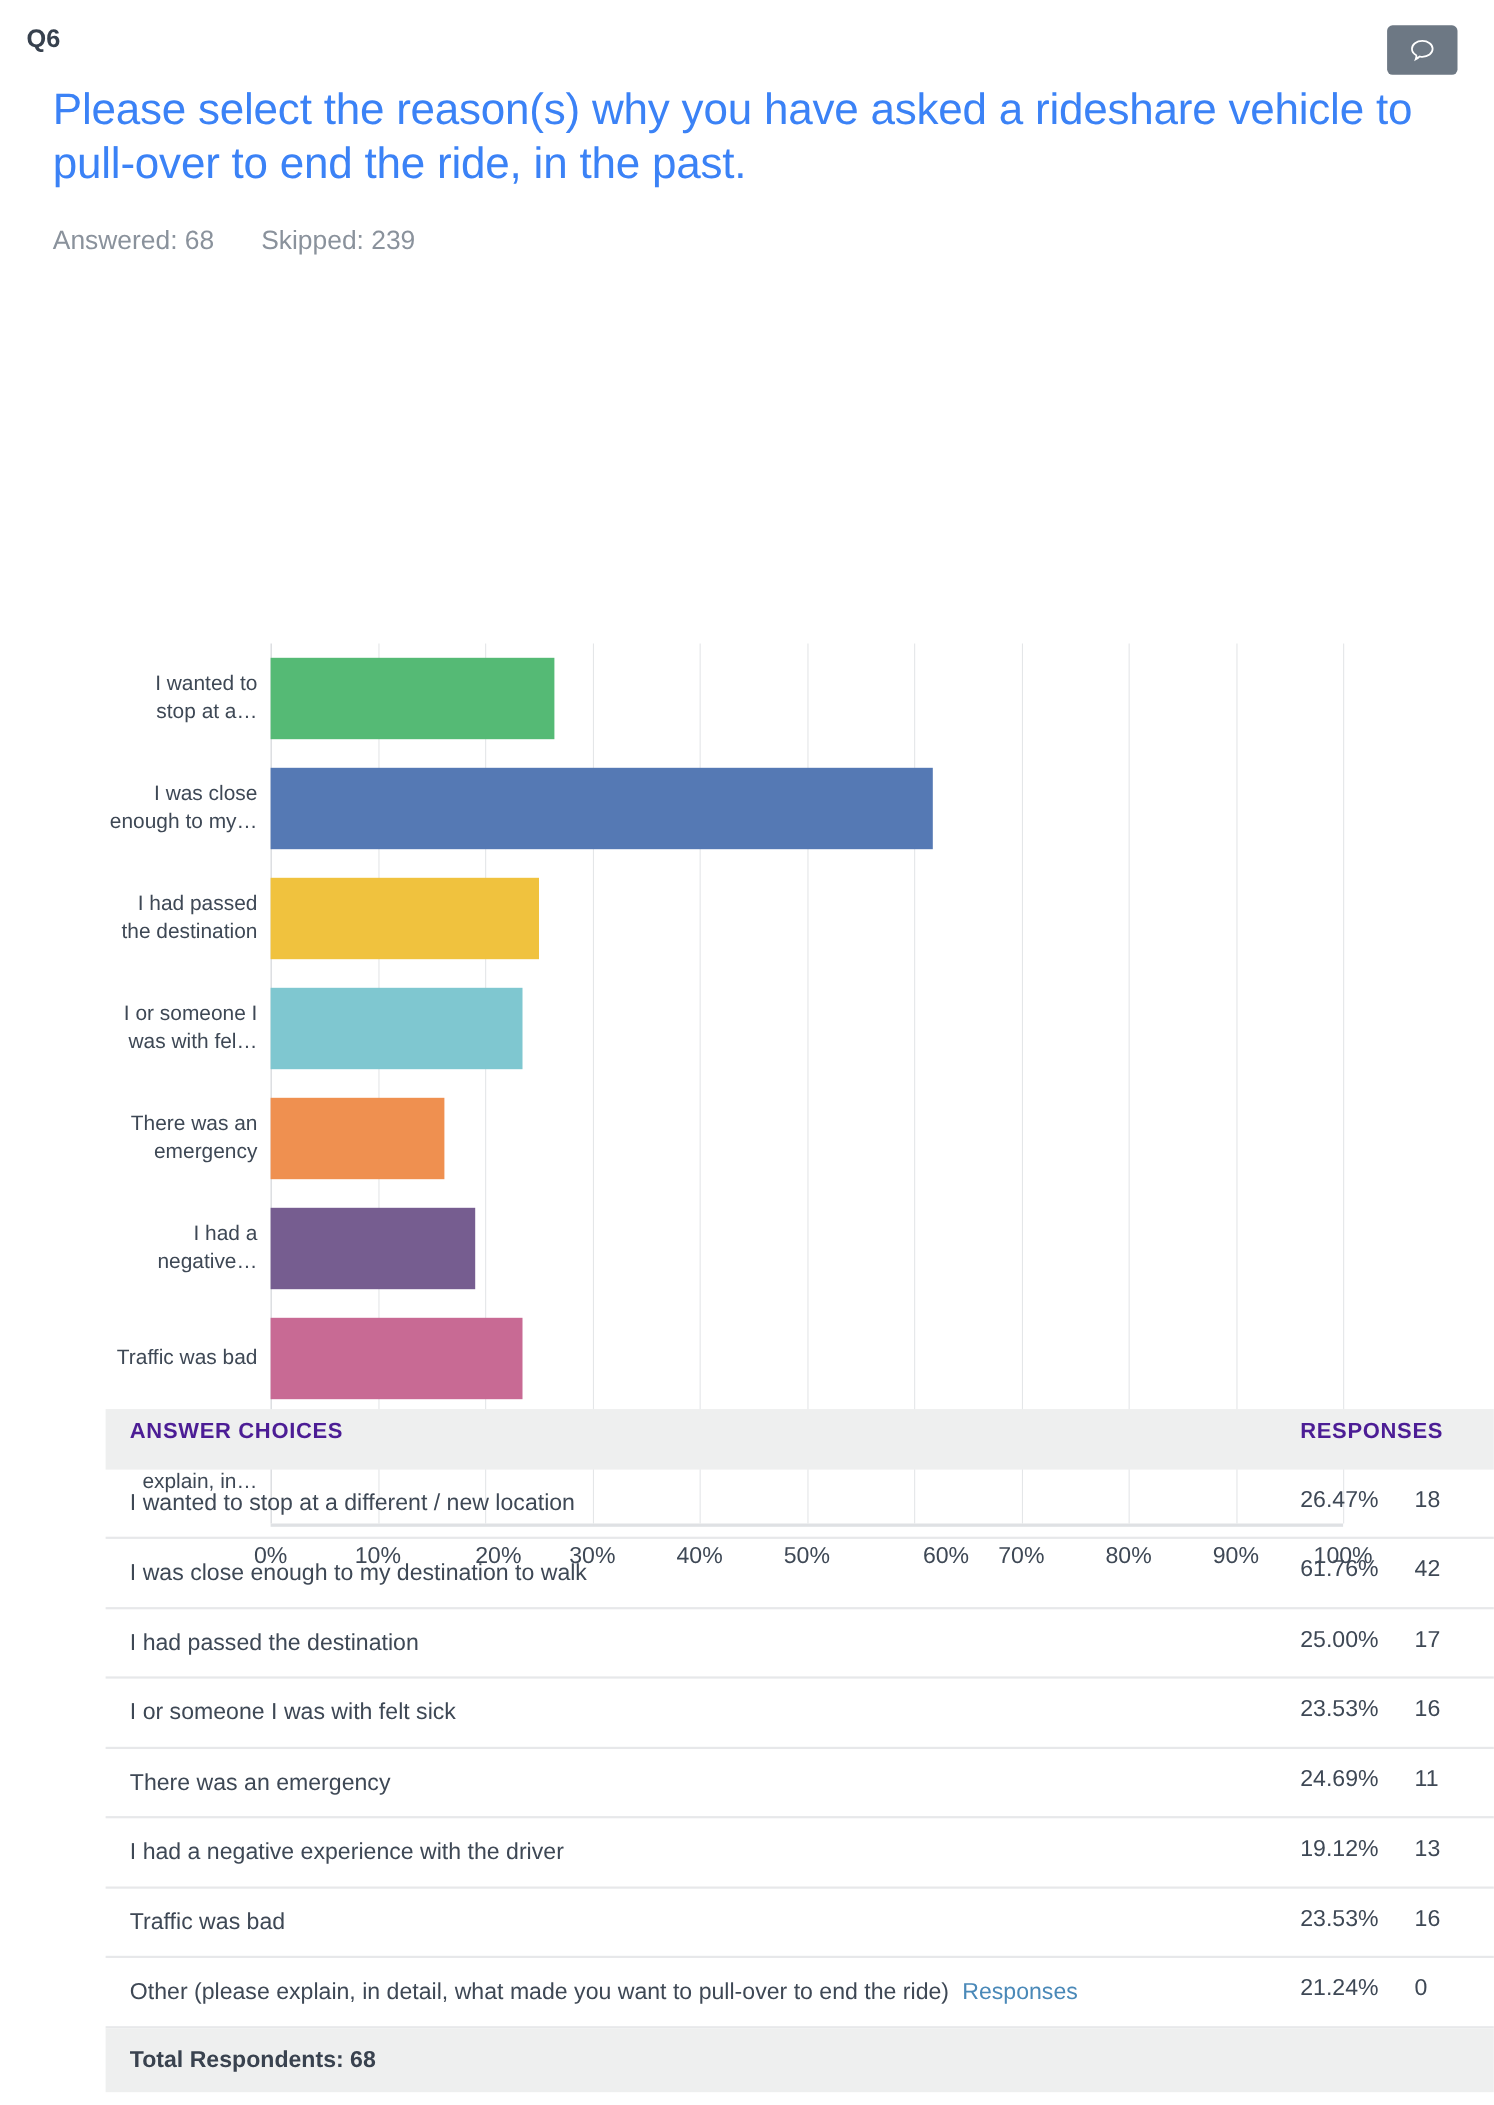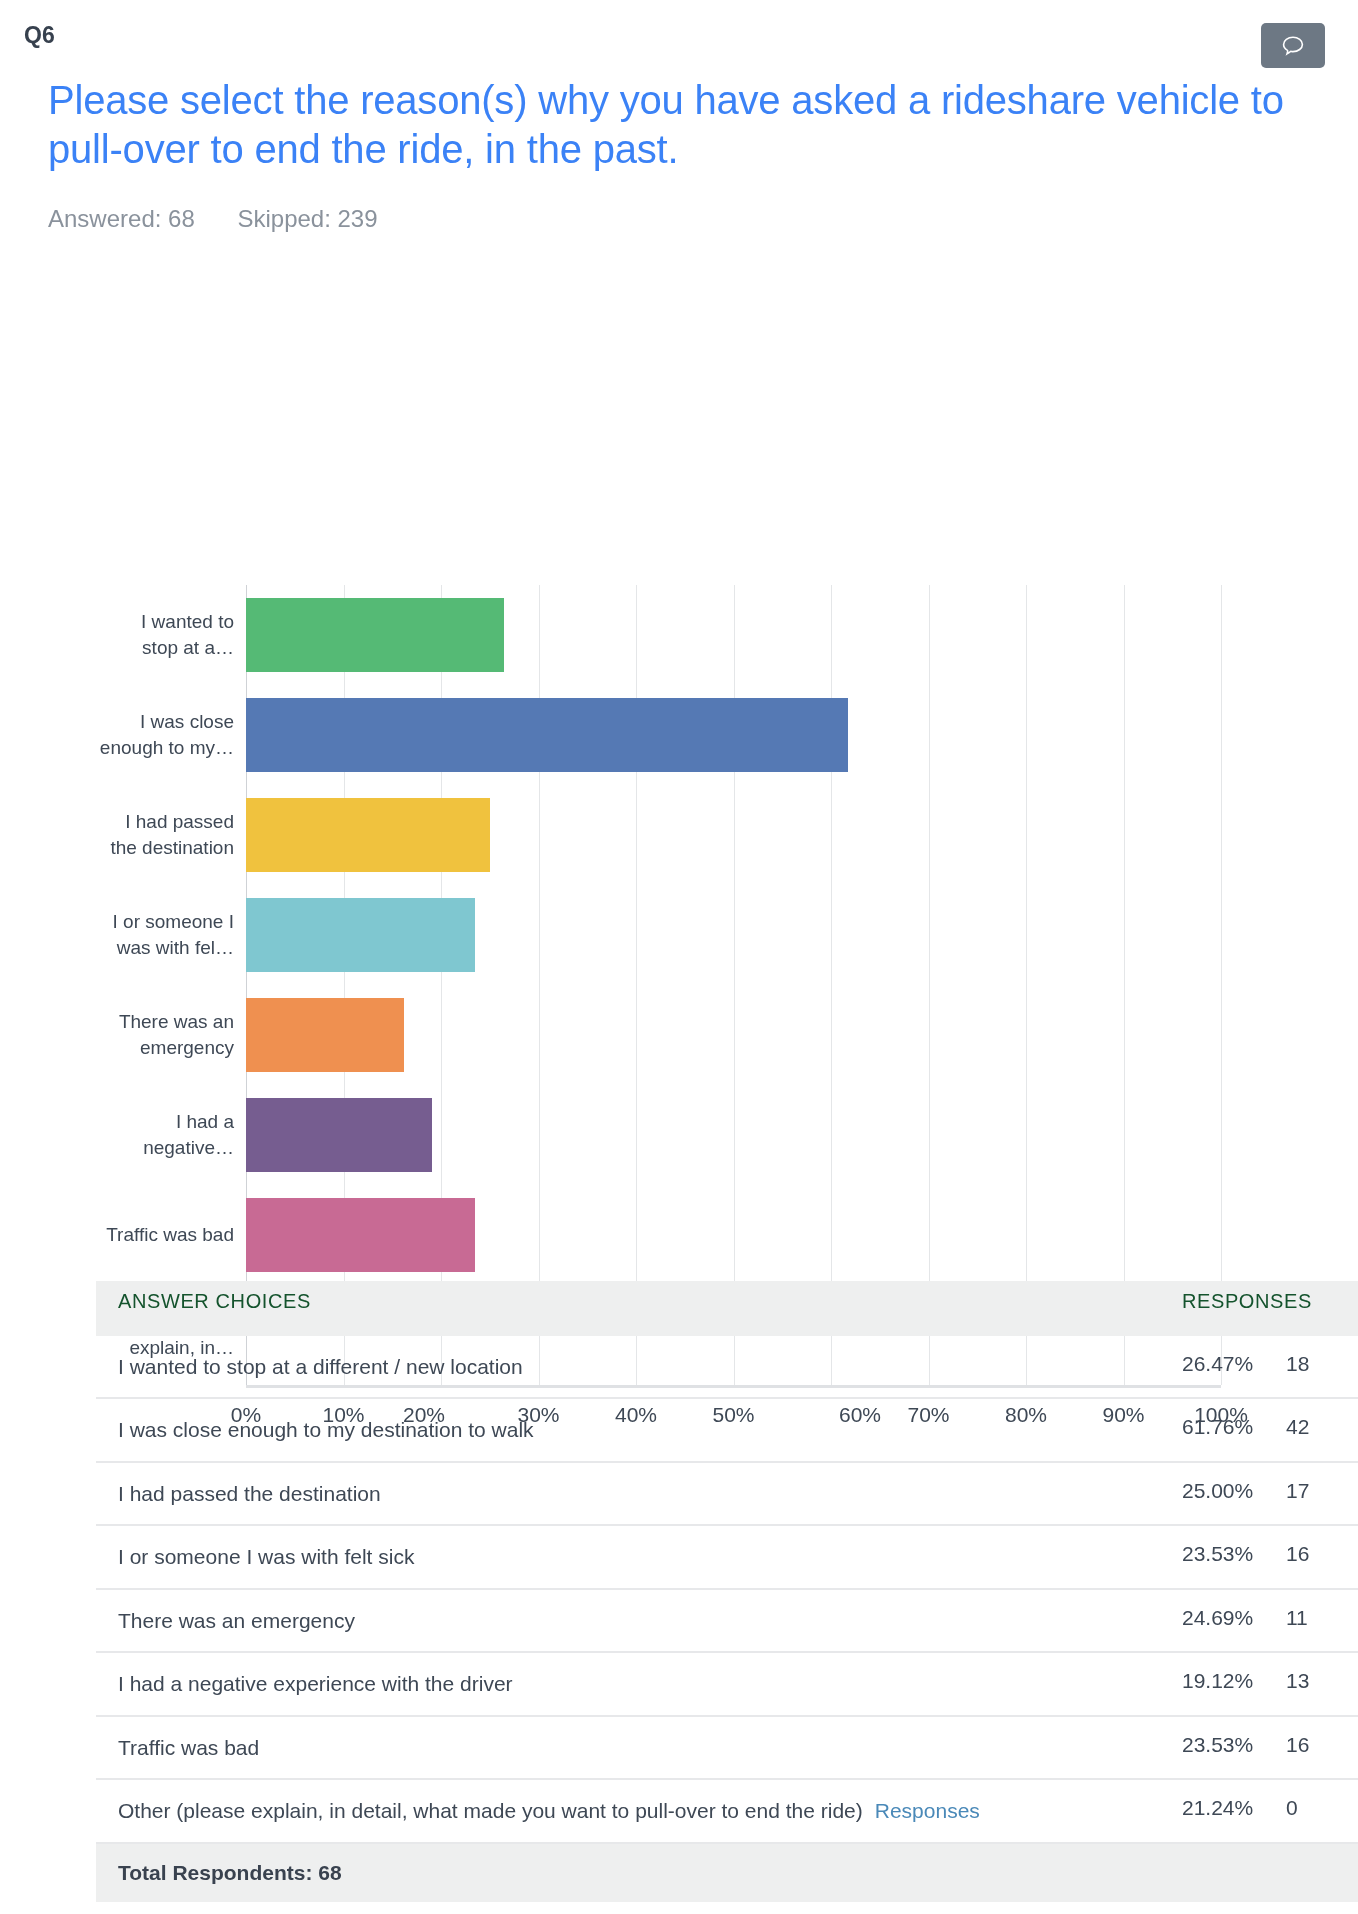--- a/index.html
+++ b/index.html
@@ -171,23 +171,23 @@
     min-height: 55px;
   }
   .thead {
     background: #eeefef;
     border-bottom: none;
     min-height: 55px;
     align-items: center;
   }
   .thead .c-choice, .thead .c-resp {
     font-size: 20px;
-    font-weight: normal;
+    font-weight: bold;
     letter-spacing: 0.6px;
-    color: #14532d;
+    color: #4c1d95;
     padding-top: 0;
   }
   .c-choice {
     flex: 1 1 auto;
     padding: 16px 18px 15px 22px;
     font-size: 21px;
     line-height: 1.45;
     color: #3e4855;
   }
   .c-choice .resp-link {
@@ -320,21 +320,21 @@
           <div class="bar-slot" style="top: 600px; height: 100px;">
             <div class="bar" title="Traffic was bad: 23.53%" style="width: 229.417px; background: rgb(200, 106, 148);"></div>
           </div>
           <div class="bar-slot" style="top: 700px; height: 100px;"></div>
         </div>
     </div>
     <div class="xaxis-line"></div>
     <div class="xticks" id="xticks">
         <div class="xtick" style="left: 0px;">0%</div>
         <div class="xtick" style="left: 97.5px;">10%</div>
-        <div class="xtick" style="left: 178px; text-align: center;">20%</div>
+        <div class="xtick" style="left: 207px; text-align: center;">20%</div>
         <div class="xtick" style="left: 292.5px;">30%</div>
         <div class="xtick" style="left: 390px;">40%</div>
         <div class="xtick" style="left: 487.5px;">50%</div>
         <div class="xtick" style="left: 614px;">60%</div>
         <div class="xtick" style="left: 682.5px; text-align: right;">70%</div>
         <div class="xtick" style="left: 780px;">80%</div>
         <div class="xtick" style="left: 877.5px;">90%</div>
         <div class="xtick" style="left: 975px;">100%</div>
       </div>
   </div>

